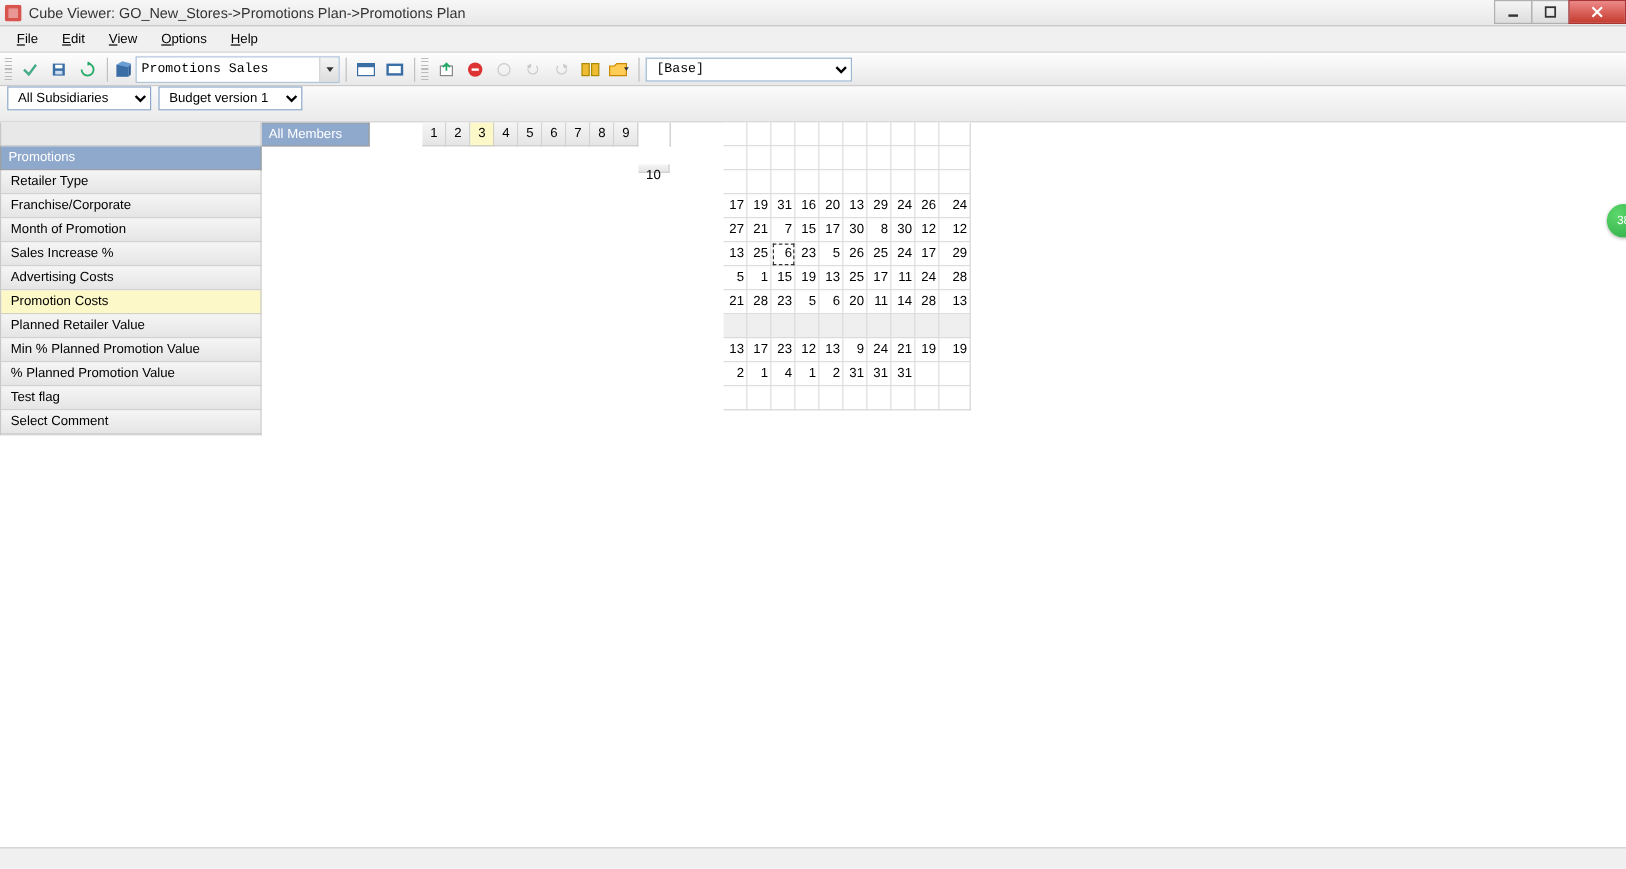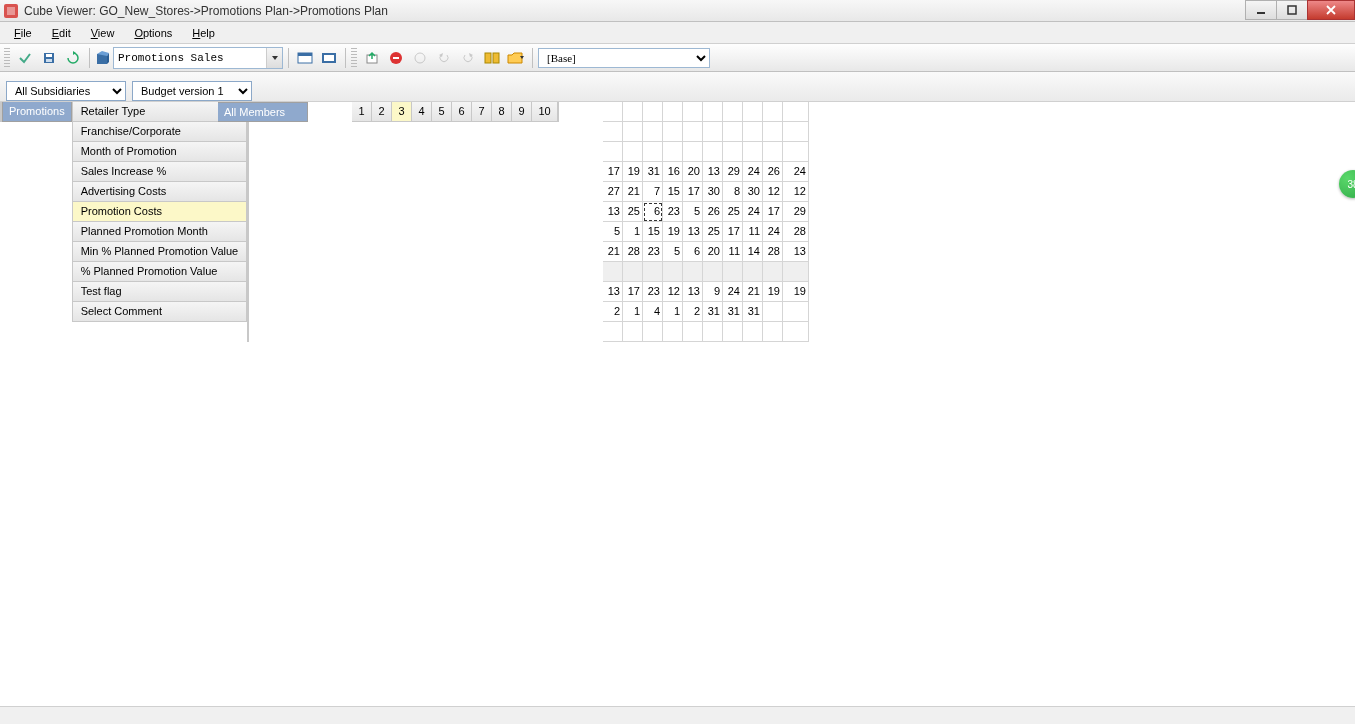--- a/index.html
+++ b/index.html
@@ -19,44 +19,44 @@
 .menu-item u { text-decoration: underline; }
 
 
 .toolbar { height: 28px; background: linear-gradient(#fefefe,#e8e8e8); border-bottom: 1px solid #c0c0c0; display: flex; align-items: center; padding-left: 4px; gap: 2px; }
 .tb-grip { width: 6px; height: 20px; background: repeating-linear-gradient(to bottom, #bbb 0, #bbb 1px, transparent 1px, transparent 3px); margin-right: 2px; }
 .tb-btn { width: 22px; height: 22px; display: flex; align-items: center; justify-content: center; border: 1px solid transparent; border-radius: 2px; cursor: pointer; }
 .tb-sep { width: 1px; height: 20px; background: #c0c0c0; margin: 0 3px; }
 .cube-name-box { width: 152px; height: 20px; border: none; background: #fff; display: flex; align-items: center; padding: 0 4px; font-family: "Courier New", monospace; font-size: 11px; }
 .cube-name-wrap { display: flex; align-items: center; border: 1px solid #9db8d3; height: 22px; background: #fff; }
 .cube-name-wrap .drop-arrow { width: 16px; height: 20px; display: flex; align-items: center; justify-content: center; background: linear-gradient(#f5f5f5,#ddd); border-left: 1px solid #ccc; cursor: pointer; }
-.base-select { width: 172px; height: 20px; border: 1px solid #9db8d3; font-family: Liberation Serif, serif; font-size: 11px; padding: 0 4px; background: #fff; }
-
-
-.dimbar { height: 30px; background: linear-gradient(#fafafa,#eaeaea); border-bottom: 1px solid #d0d0d0; display: flex; align-items: flex-end; padding-left: 6px; gap: 6px; }
+.base-select { width: 172px; height: 20px; border: 1px solid #9db8d3; font-family: Liberation Mono, monospace; font-size: 11px; padding: 0 4px; background: #fff; }
+
+
+.dimbar { height: 30px; background: linear-gradient(#fafafa,#eaeaea); border-bottom: 1px solid #d0d0d0; display: flex; align-items: flex-start; padding-left: 6px; gap: 6px; }
 .dim-select { height: 20px; border: 1px solid #8ca8c8; background: #fff; font-size: 11px; padding: 0 4px; min-width: 120px; }
 
 
 .grid-area { display: flex; height: calc(100% - 122px); }
-.row-header-col { width: 218px; display: flex; flex-direction: row; }
+.row-header-col { width: 218px; display: flex; flex-direction: column; }
 .corner-top { height: 20px; border: 1px solid #c8c8c8; border-top: none; background: #e8e8e8; }
 .promotions-header { height: 20px; background: #8fa9cd; color: #fff; padding: 3px 6px; border: 1px solid #a0a0a0; border-top: none; font-size: 11px; }
 .row-label { height: 20px; padding: 3px 8px; background: linear-gradient(#f5f5f5,#e5e5e5); border: 1px solid #c8c8c8; border-top: none; cursor: pointer; white-space: nowrap; overflow: hidden; }
 .row-label.highlight { background: #fcf8c8; }
 .row-header-spacer { flex: 1; background: linear-gradient(#f5f5f5,#e5e5e5); border-right: 1px solid #c8c8c8; border-left: 1px solid #c8c8c8; border-bottom: 1px solid #c8c8c8; }
 
 .data-col { flex: 1; display: flex; flex-direction: row; overflow: hidden; gap: 44px; }
 .allmembers-row { height: 20px; display: flex; }
 .allmembers-cell { width: 90px; background: #8fa9cd; color: #fff; padding: 3px 6px; border: 1px solid #a0a0a0; border-left: none; font-size: 11px; text-align: left; }
 .allmembers-spacer { flex: 1; border-bottom: 1px solid #c8c8c8; }
 
 .colhead-row { height: 20px; display: flex; }
 .colhead { width: 20px; background: linear-gradient(#f5f5f5,#e5e5e5); border: 1px solid #c8c8c8; border-left: none; border-top: none; text-align: center; padding: 3px 0; cursor: pointer; }
 .colhead.highlight { background: #fcf8c8; }
-.colhead.wide { width: 26px; }
+.colhead.wide { width: 26px; margin-top: 35px; }
 .colhead-spacer { flex: 1; border: 1px solid #c8c8c8; border-left: none; border-top: none; background: linear-gradient(#f5f5f5,#e5e5e5); }
 
 .data-rows { display: flex; flex-direction: column; }
 .data-row { height: 20px; display: flex; }
 .cell { width: 20px; border-right: 1px solid #d5d5d5; border-bottom: 1px solid #d5d5d5; text-align: right; padding: 3px 2px; font-size: 11px; background: #fff; cursor: cell; }
 .cell.wide { width: 26px; }
 .cell.shaded { background: #efefef; }
 .cell.selected { outline: 1px dashed #333; outline-offset: -2px; }
 .data-row-spacer { flex: 1; }
 
@@ -220,21 +220,21 @@
   <div class="row-header-col">
     <div class="corner-top"></div>
     <div class="promotions-header">Promotions</div>
     <div id="row-labels">
         <div class="row-label">Retailer Type</div>
         <div class="row-label">Franchise/Corporate</div>
         <div class="row-label">Month of Promotion</div>
         <div class="row-label">Sales Increase %</div>
         <div class="row-label">Advertising Costs</div>
         <div class="row-label highlight">Promotion Costs</div>
-        <div class="row-label">Planned Promotion Month</div>
+        <div class="row-label">Planned Retailer Value</div>
         <div class="row-label">Min % Planned Promotion Value</div>
         <div class="row-label">% Planned Promotion Value</div>
         <div class="row-label">Test flag</div>
         <div class="row-label">Select Comment</div>
       </div>
     <div class="row-header-spacer"></div>
   </div>
 
   <div class="data-col">
     <div class="allmembers-row">

